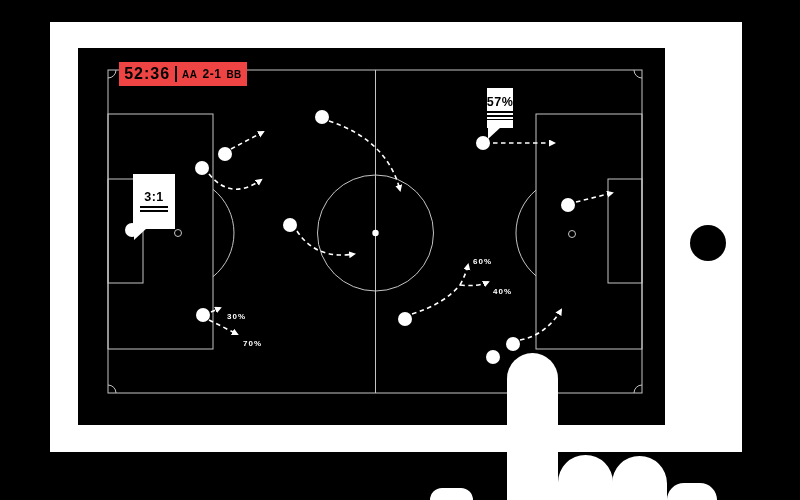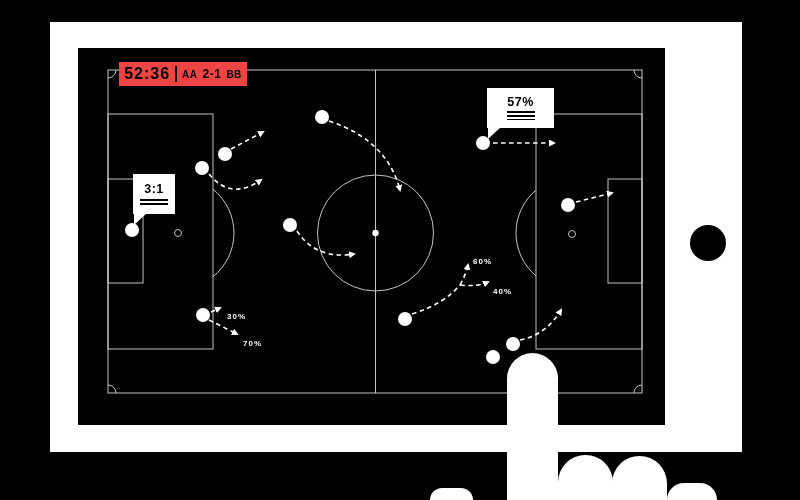--- a/index.html
+++ b/index.html
@@ -25,22 +25,22 @@
   .scoreboard{position:absolute;left:41px;top:14px;width:128px;height:24px;background:#ef4444;
               display:flex;align-items:center;justify-content:center;gap:5px;color:#000;}
   .sb-time{font-size:16px;font-weight:bold;letter-spacing:1px;}
   .sb-divider{width:2px;height:16px;background:#000;}
   .sb-team{font-size:10px;font-weight:bold;letter-spacing:.5px;}
   .sb-score{font-size:12px;font-weight:bold;letter-spacing:.5px;}
 
   
   .tooltip{position:absolute;background:#fff;color:#000;
            display:flex;flex-direction:column;align-items:center;justify-content:center;}
-  .tooltip-possession{left:409px;top:40px;width:67px;height:40px;}
-  .tooltip-ratio{left:55px;top:126px;width:42px;height:40px;}
+  .tooltip-possession{left:409px;top:40px;width:26px;height:40px;}
+  .tooltip-ratio{left:55px;top:126px;width:42px;height:55px;}
   .tt-value{font-size:12.5px;font-weight:bold;letter-spacing:.5px;line-height:1;}
   .tt-lines{margin-top:3px;display:flex;flex-direction:column;gap:2px;}
   .tt-lines i{display:block;width:28px;height:1.8px;background:#000;}
   .tt-tail{position:absolute;left:1px;bottom:-11px;width:0;height:0;
            border-top:12px solid #fff;border-right:13px solid transparent;}
 
   
   .hand div{position:absolute;background:#fff;}
   .finger {left:507px;top:353px;width:51px;height:147px;border-radius:26px 26px 0 0;}
   .knuckle1{left:558px;top:455px;width:55px;height:45px;border-radius:28px 28px 0 0;}

